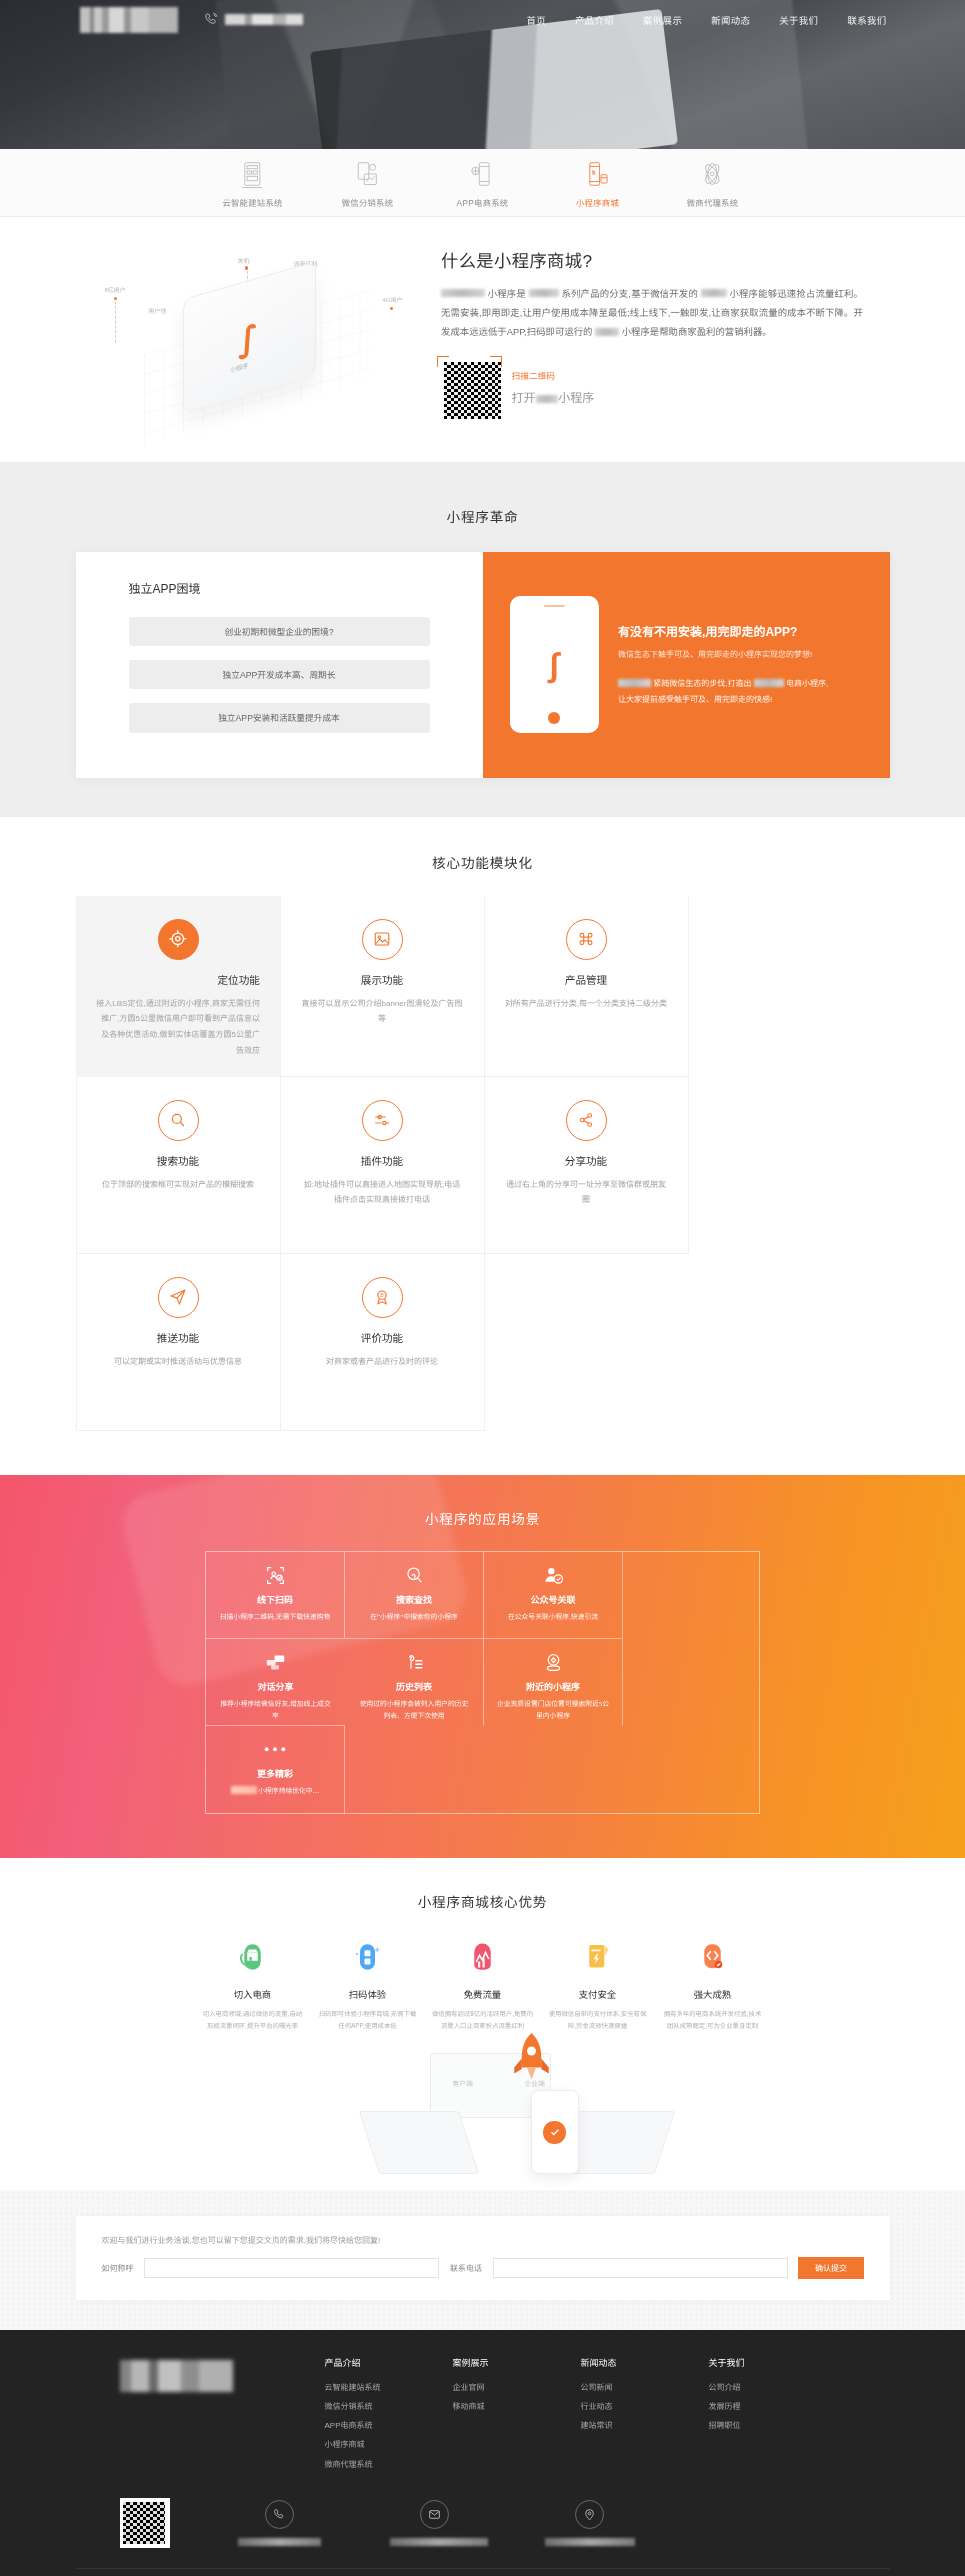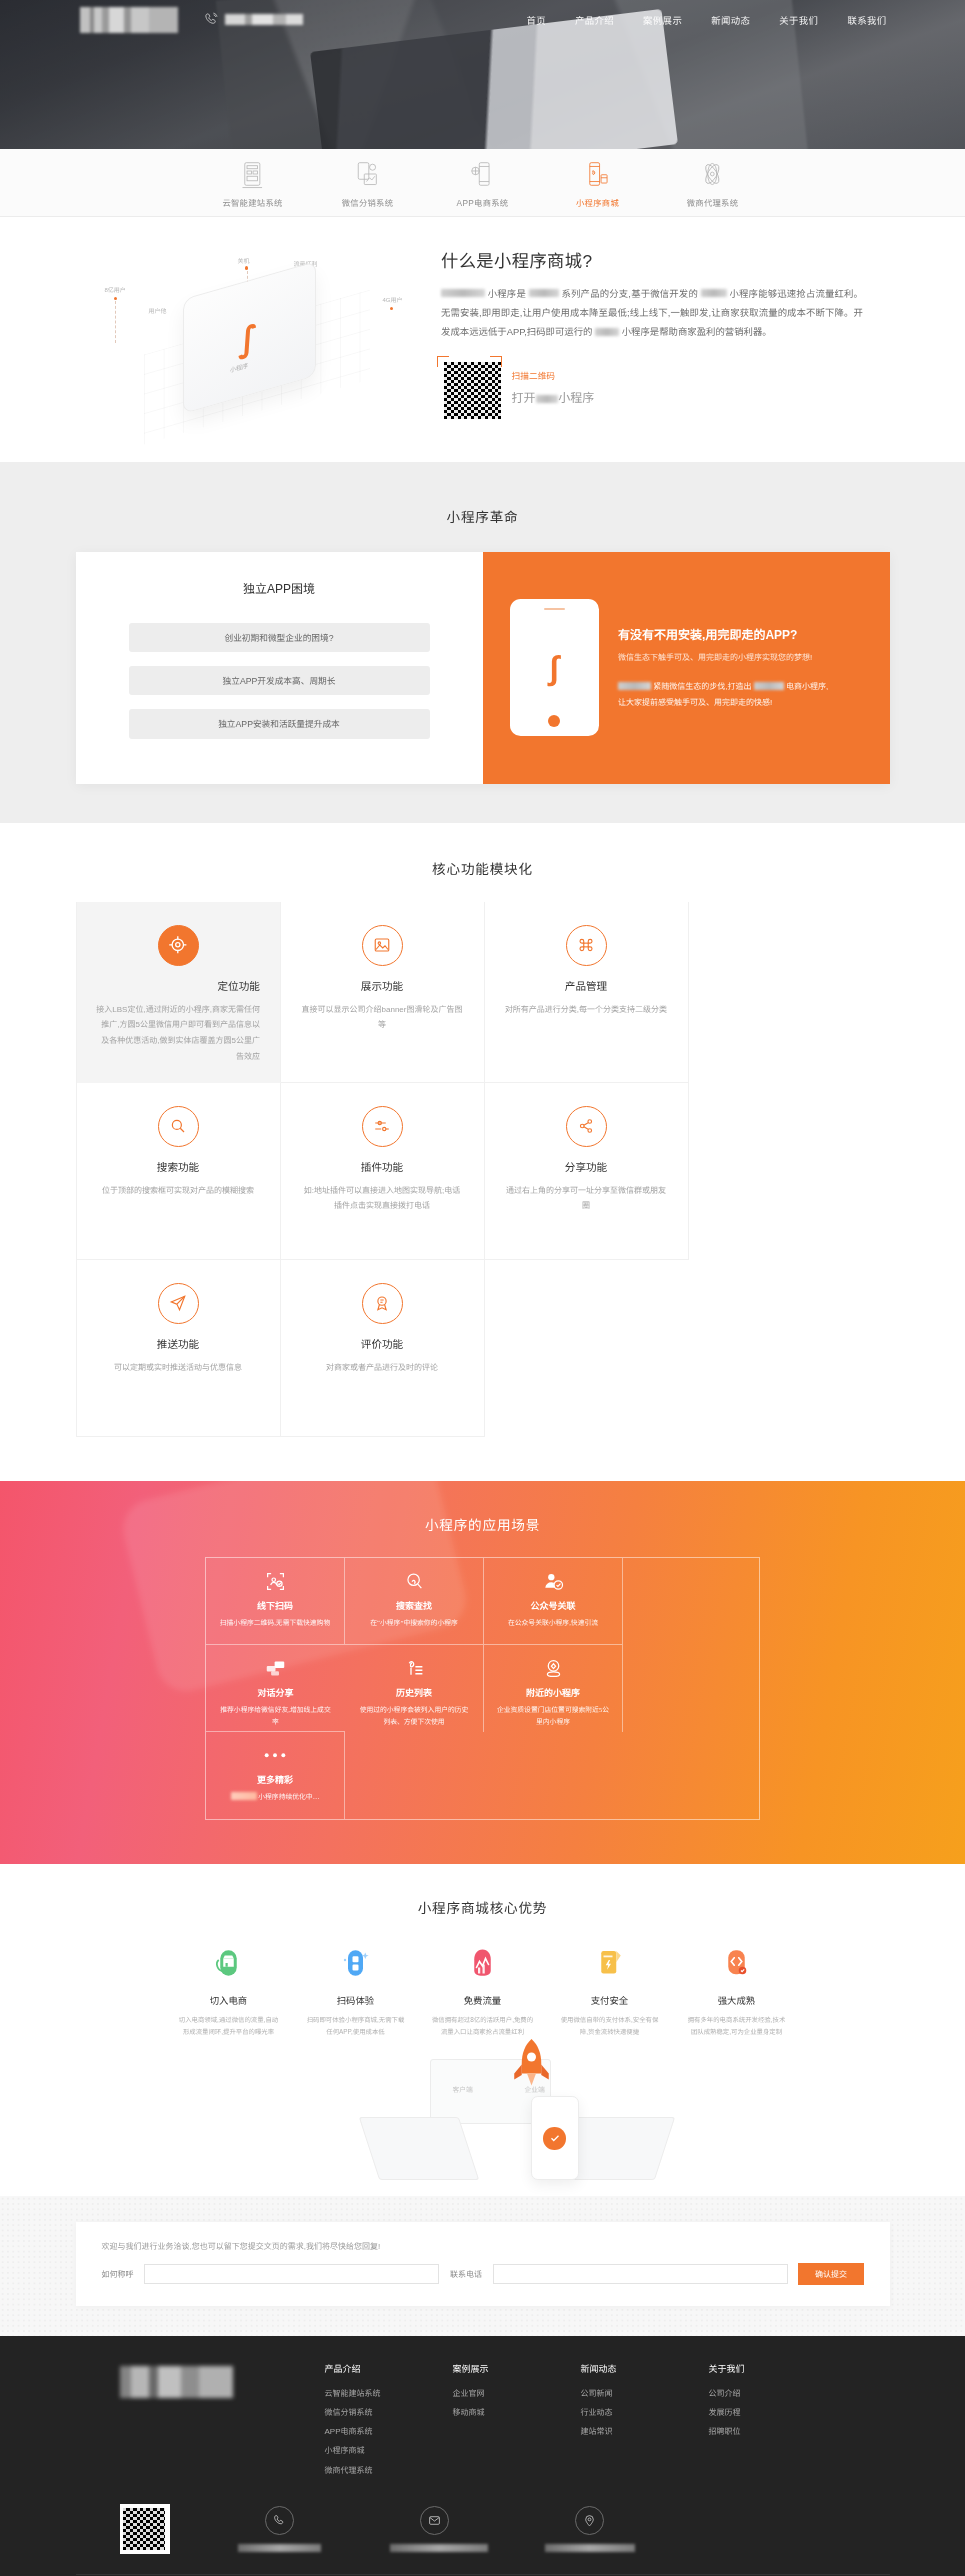--- a/index.html
+++ b/index.html
@@ -110,21 +110,21 @@
   }
   .qr-side .qt { font-size:8.7px; color:#f2762e; margin-bottom:6px; }
   .qr-side .qs { font-size:12px; color:#9a9a9a;font-family:Liberation Serif, serif; }
 
   
   .s-rev { background:#eeeeee; padding:44px 0 39px; }
   .sec-title { text-align:center; font-size:13.6px; font-weight:400; color:#333; letter-spacing:0.8px; }
   .sec-title.light { color:#fff; }
   .rev-box { display:flex; margin-top:26px; box-shadow:0 1.5px 12px rgba(0,0,0,.05); }
   .rev-left { width:407px; background:#fff; padding:27px 53px 32px; }
-  .rev-left h3 { text-align:center; font-size:12px; font-weight:400; color:#333; margin-bottom:27px; }
+  .rev-left h3 { font-size:12px; font-weight:400; color:#333; margin-bottom:21px; }
   .pill {
     background:#ededed; border-radius:3px; text-align:center;
     font-size:8.7px; color:#666; padding:8.3px 0; margin-bottom:13.6px;
   }
   .rev-right { width:407px; background:#f2762e; display:flex; align-items:center; padding:0 27px; }
   .rev-phone {
     width:89px; height:137px; border:2.3px solid #fff; border-radius:10.6px;
     background:#fff; margin-right:19.6px; flex:none; position:relative;
     display:flex; align-items:center; justify-content:center; flex-direction:column;
   }
@@ -166,21 +166,21 @@
     border-right:0.8px solid rgba(255,255,255,.45); border-bottom:0.8px solid rgba(255,255,255,.45);font-family:Liberation Serif, serif;
   }
   .scell:nth-child(4n){ border-right:0; }
   .scell:nth-child(n+5){ border-bottom:0; }
   .scell .sico { height:26px; display:flex;align-items:center;justify-content:center; margin-bottom:4.5px; }
   .scell h5 { font-size:9px; font-weight:700; margin-bottom:5.3px; }
   .scell p { font-size:6.8px; line-height:1.7; opacity:.95; }
 
   
   .s-adv { background:#fff; padding:33px 0 7.5px; }
-  .adv-row { display:flex; justify-content:center; gap:12px; margin-top:26px; }
+  .adv-row { display:flex; justify-content:center; gap:0; margin-top:26px; }
   .adv { width:115px; text-align:center; padding:0 6px; }
   .adv .aico { height:41px; display:flex;align-items:center;justify-content:center;margin-bottom:9px; }
   .adv h5 { font-size:9.4px; font-weight:400; color:#333; margin-bottom:7.5px; }
   .adv p { font-size:6.4px; line-height:1.85; color:#b0b0b0; }
 
   .rocket-stage { height:143px; position:relative; margin-top:7.5px; }
   .laptop {
     position:absolute; width:100px; height:63px; background:#f7f8f9; border:0.8px solid #ececec; border-radius:3px;
   }
   .laptop.l1 { left:354px; top:13.6px; width:121px; height:65px; background:#fafbfb; }

